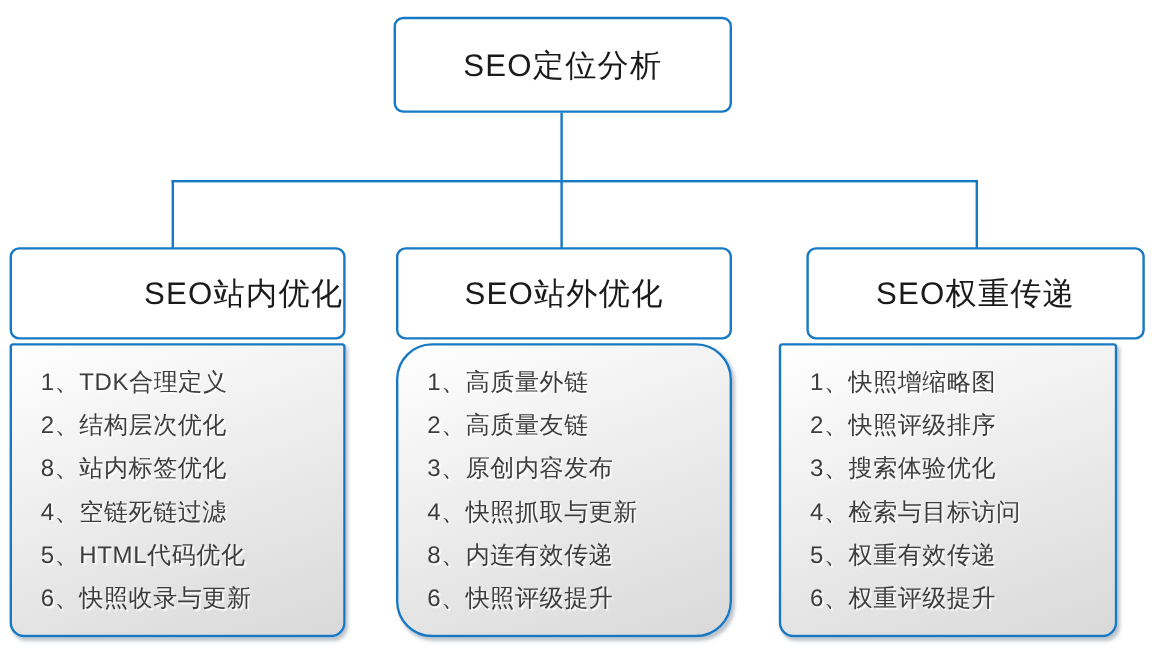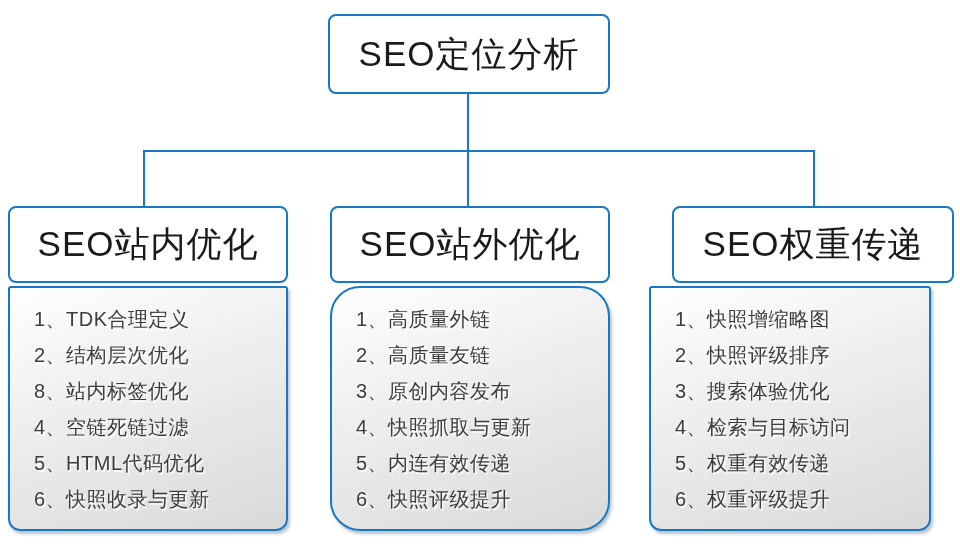--- a/index.html
+++ b/index.html
@@ -19,29 +19,29 @@
   
   .node{
     position:absolute;
     box-sizing:border-box;
     background:#ffffff;
     border:2px solid var(--accent);
     border-radius:8px;
     display:flex;align-items:center;justify-content:center;
   }
   .node .node-title{
-    font-size:35px;
+    font-size:26px;
     font-weight:400;
     color:var(--title-color);
     letter-spacing:1px;
     white-space:nowrap;
   }
   .root-node{left:328px;top:14px;width:282px;height:80px;}
   .branch-header{top:206px;height:77px;}
-  .branch-header.b0{left:8px;width:280px;}
+  .branch-header.b0{left:8px;width:280px;justify-content:flex-end;}
   .branch-header.b1{left:330px;width:280px;}
   .branch-header.b2{left:672px;width:282px;}
   
   .branch-list{
     position:absolute;
     top:286px;height:245px;
     box-sizing:border-box;
     border:2px solid var(--accent);
     border-radius:3px 3px 12px 12px;
     background:linear-gradient(160deg,#ffffff 0%,#f1f1f1 35%,#e4e4e4 70%,#d9d9d9 100%);
@@ -101,21 +101,21 @@
 
   <div class="node branch-header b1">
     <span class="node-title">SEO站外优化</span>
   </div>
   <div class="branch-list b1">
     <ul>
       <li>1、高质量外链</li>
       <li>2、高质量友链</li>
       <li>3、原创内容发布</li>
       <li>4、快照抓取与更新</li>
-      <li>5、内连有效传递</li>
+      <li>8、内连有效传递</li>
       <li>6、快照评级提升</li>
     </ul>
   </div>
 
   <div class="node branch-header b2">
     <span class="node-title">SEO权重传递</span>
   </div>
   <div class="branch-list b2">
     <ul>
       <li>1、快照增缩略图</li>

